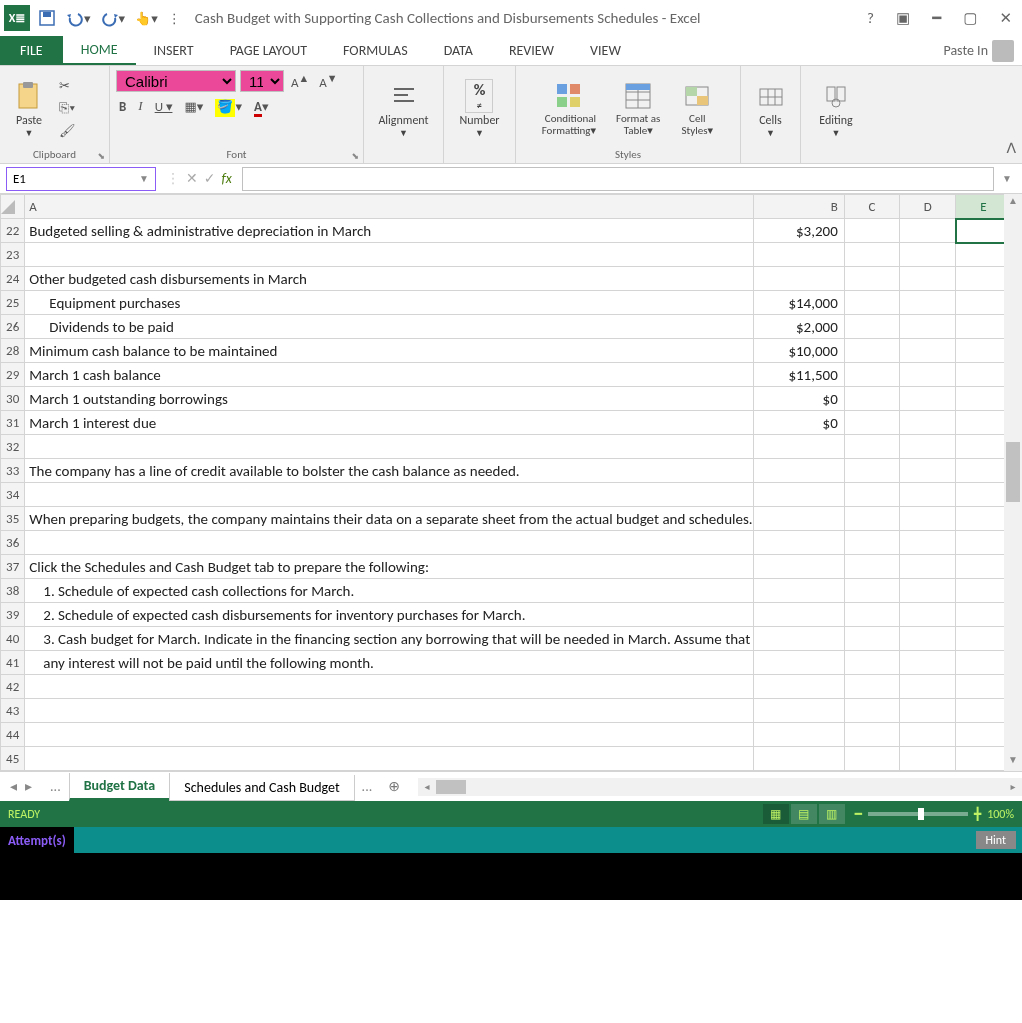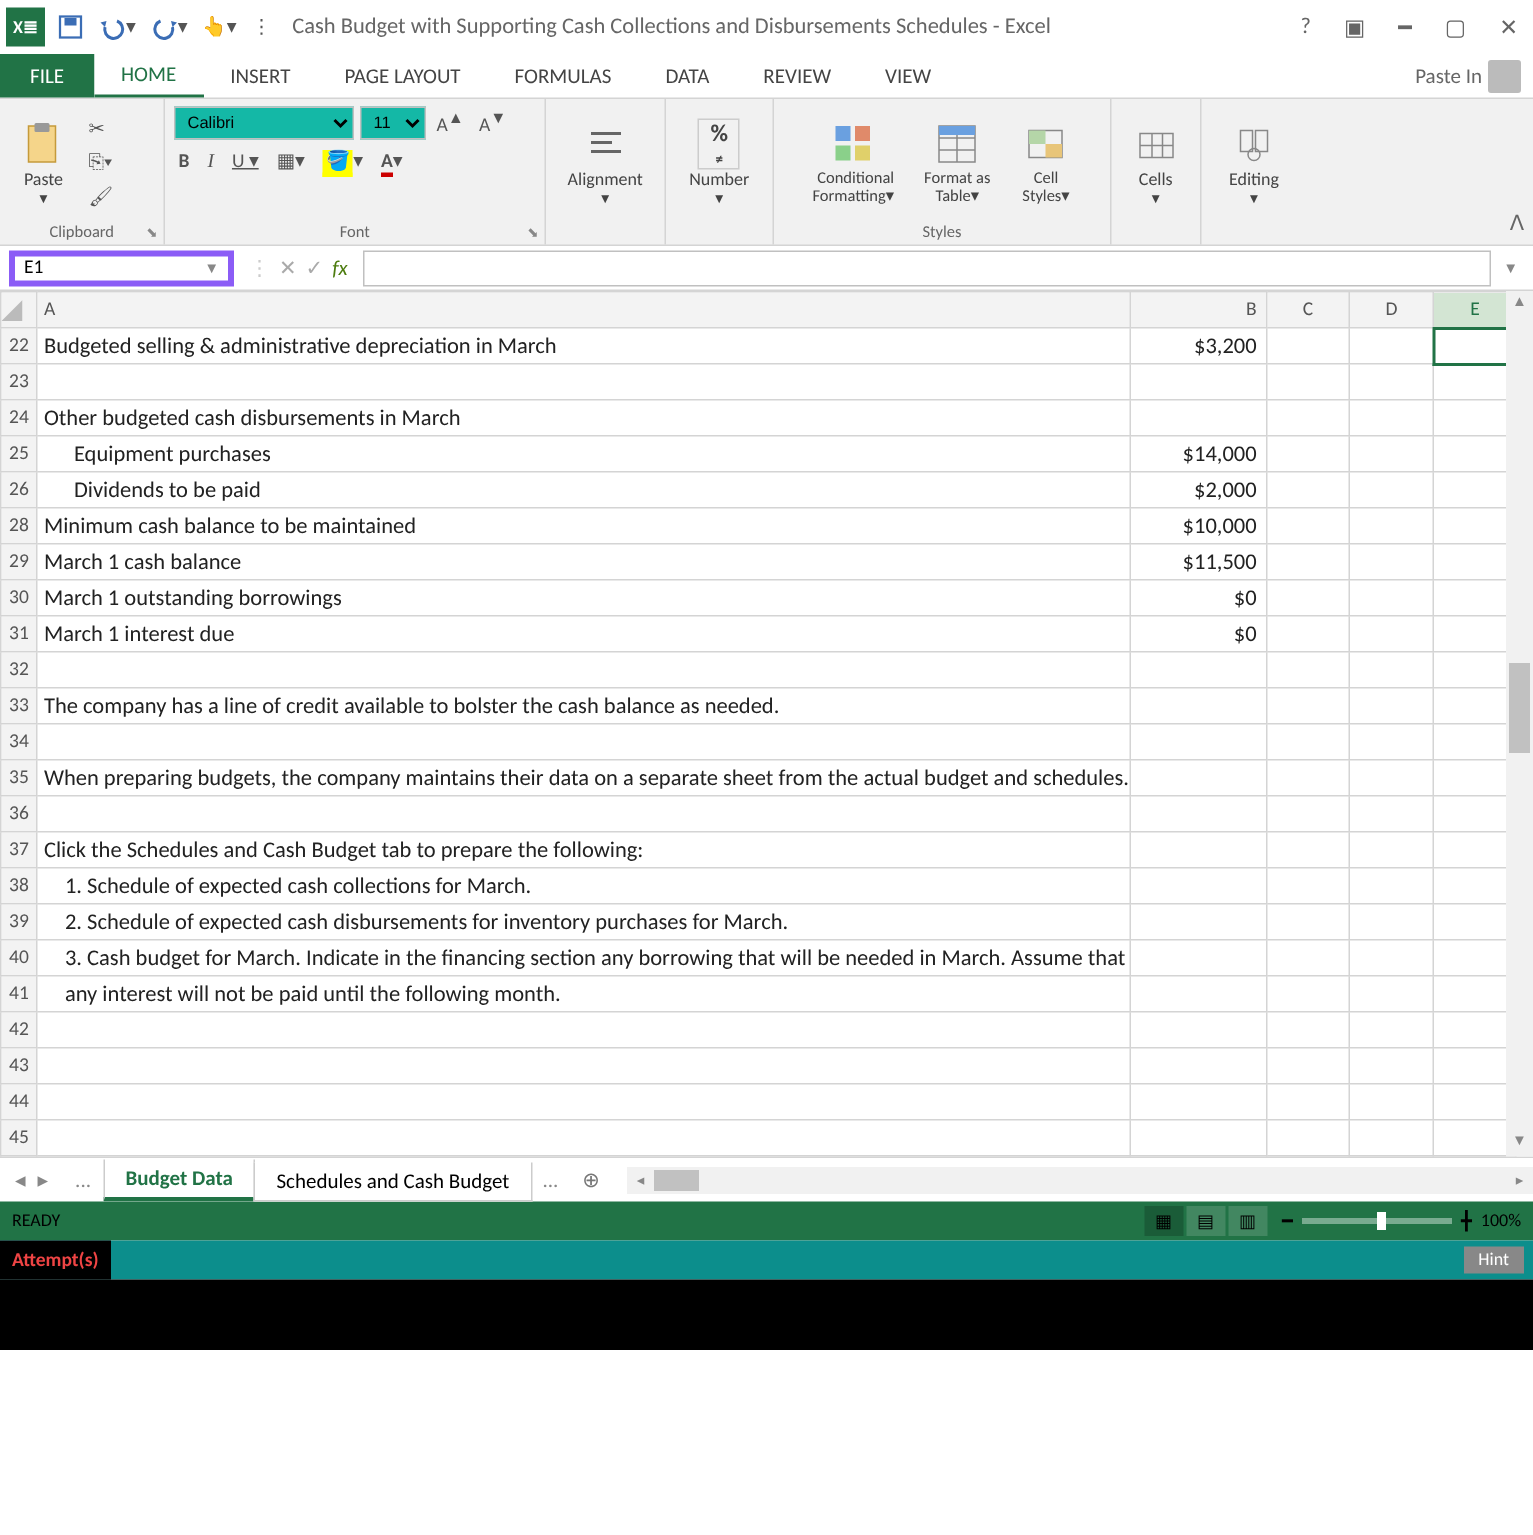--- a/index.html
+++ b/index.html
@@ -24,26 +24,26 @@
   
   
   .ribbon { background: #f1f1f1; border-bottom: 1px solid #d4d4d4; display: flex; height: 98px; position: relative; }
   .ribbon-group { border-right: 1px solid #d4d4d4; padding: 4px 6px 2px 6px; display: flex; flex-direction: column; position: relative; }
   .ribbon-group .group-body { flex: 1; display: flex; align-items: center; gap: 4px; }
   .ribbon-group .group-label { text-align: center; font-size: 11px; color: #666; padding: 2px 0 0 0; position: relative; }
   .ribbon-group .launcher { position: absolute; right: 4px; bottom: 2px; font-size: 9px; color: #888; cursor: pointer; }
   .ribbon-btn { display: flex; flex-direction: column; align-items: center; padding: 2px 6px; cursor: pointer; font-size: 12px; color: #444; }
   .ribbon-btn .icon { width: 34px; height: 34px; display: flex; align-items: center; justify-content: center; }
   .small-btn { padding: 2px 3px; cursor: pointer; font-size: 13px; color: #555; }
-  .font-select { border: 1px solid #c0c0c0; background: #14b8a6; height: 22px; padding: 0 4px; font-size: 11px; }
+  .font-select { border: 1px solid #c0c0c0; background: #ec4899; height: 22px; padding: 0 4px; font-size: 15px; }
   .collapse-arrow { position: absolute; right: 6px; bottom: 6px; color: #666; cursor: pointer; }
   
   
   .formula-bar { display: flex; align-items: center; border-bottom: 1px solid #d4d4d4; height: 30px; padding: 3px 6px; gap: 4px; }
-  .name-box { border: 4px solid #8b5cf6; width: 150px; height: 24px; display: flex; align-items: center; padding: 0 6px; font-size: 13px; background: #fff; }
+  .name-box { border: 1px solid #8b5cf6; width: 150px; height: 24px; display: flex; align-items: center; padding: 0 6px; font-size: 13px; background: #fff; }
   .name-box .dd { margin-left: auto; color: #888; font-size: 10px; }
   .fx-btns { display: flex; gap: 6px; color: #aaa; padding: 0 6px; }
   .fx-btns span { cursor: pointer; }
   .fx-input { flex: 1; border: 1px solid #c0c0c0; height: 24px; background: #fff; }
   .fx-expand { color: #888; font-size: 10px; padding: 0 4px; cursor: pointer; }
   
   
   .grid-wrapper { position: relative; }
   .grid { border-collapse: collapse; table-layout: fixed; }
   .grid th, .grid td { border: 1px solid #d4d4d4; font-size: 15px; color: #222; font-family: Calibri, sans-serif; height: 24px; overflow: hidden; }
@@ -74,31 +74,31 @@
   .sheet-tab { padding: 4px 14px; border: 1px solid #ccc; border-top: none; background: #fff; font-size: 14px; cursor: pointer; margin-right: -1px; }
   .sheet-tab.active { border-bottom: 3px solid #217346; color: #217346; font-weight: bold; background: #fff; }
   .sheet-add { padding: 0 8px; color: #777; cursor: pointer; }
   .sheet-dots { padding: 0 8px; color: #888; }
   .hscroll { flex: 1; display: flex; align-items: center; margin-left: 10px; }
   .hscroll .arrow { width: 18px; text-align: center; color: #888; font-size: 10px; cursor: pointer; background: #f1f1f1; height: 18px; line-height: 18px; }
   .hscroll .track { flex: 1; height: 18px; background: #f1f1f1; position: relative; }
   .hscroll .thumb { position: absolute; left: 0; top: 2px; bottom: 2px; width: 30px; background: #c1c1c1; }
   
   
-  .status-bar { height: 26px; background: #217346; color: #000000; display: flex; align-items: center; padding: 0 8px; font-size: 12px; }
+  .status-bar { height: 26px; background: #217346; color: #bef264; display: flex; align-items: center; padding: 0 8px; font-size: 12px; }
   .status-bar .views { margin-left: auto; display: flex; gap: 2px; }
   .status-bar .views .v { width: 26px; height: 20px; background: rgba(255,255,255,0.15); display: flex; align-items: center; justify-content: center; cursor: pointer; }
   .status-bar .views .v.active { background: rgba(0,0,0,0.2); }
   .status-bar .zoom { display: flex; align-items: center; gap: 6px; margin-left: 10px; }
   .status-bar .zoom .slider { width: 100px; height: 4px; background: rgba(255,255,255,0.4); position: relative; }
   .status-bar .zoom .slider .knob { position: absolute; left: 50%; top: -4px; width: 6px; height: 12px; background: #fff; }
   
   
   .attempts-bar { height: 26px; background: #0c8e8c; display: flex; align-items: center; }
-  .attempts-bar .label { background: #000; color: #ef4444; font-weight: bold; font-size: 13px; padding: 4px 8px; height: 100%; display: flex; align-items: center; }
+  .attempts-bar .label { background: #000; color: #8b5cf6; font-weight: bold; font-size: 13px; padding: 4px 8px; height: 100%; display: flex; align-items: center; }
   .attempts-bar .hint { margin-left: auto; background: #888; color: #fff; padding: 2px 10px; font-size: 12px; margin-right: 6px; cursor: pointer; }
   .black-bar { height: 47px; background: #000; }
 </style>
 </head>
 <body>
 
 <div class="title-bar">
   <div class="app-icon">X≣</div>
   <div class="qat">
     <span class="qat-btn">

